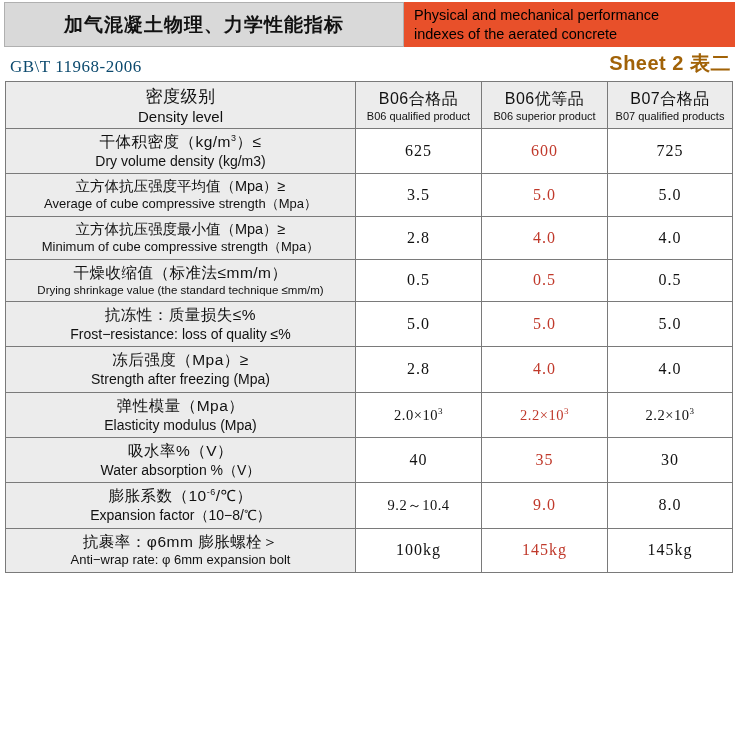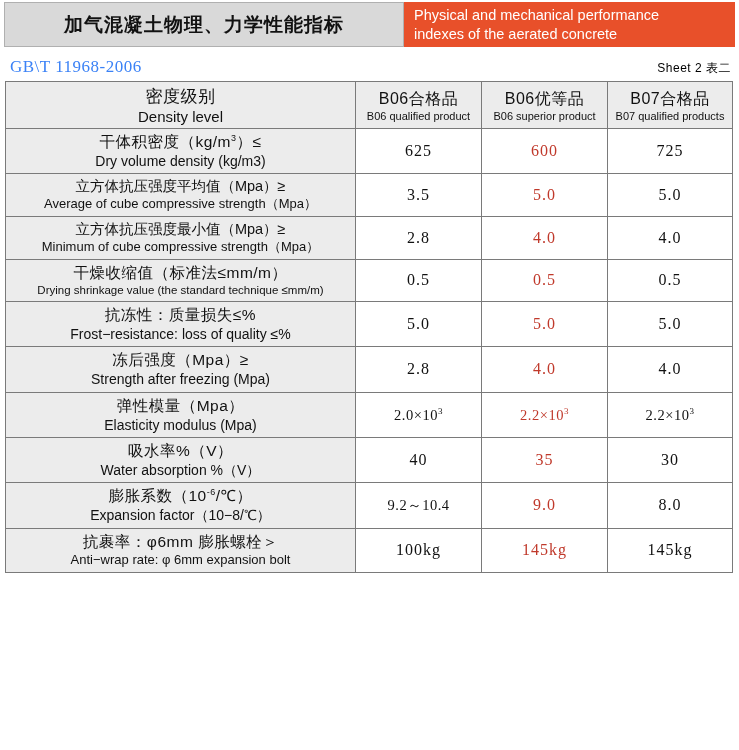--- a/index.html
+++ b/index.html
@@ -36,48 +36,49 @@
     align-items: center;
     justify-content: center;
     font-size: 19px;
     font-weight: bold;
     letter-spacing: 1px;
     color: #111;
   }
   .header-en {
     flex: 1 1 auto;
     background: #e8502a;
-    color: #ffffff;
+    color: #000000;
     display: flex;
     flex-direction: column;
     justify-content: center;
     padding: 2px 8px 2px 10px;
     font-size: 14.5px;
     line-height: 1.25;
     box-sizing: border-box;
   }
 
   
   .subheader {
     display: flex;
     align-items: flex-end;
     justify-content: space-between;
     margin: 6px 8px 4px 10px;
     height: 24px;
   }
   .std-code {
     font-size: 17px;
-    color: #3b82f6;
+    color: #0c4a6e;
     letter-spacing: 0.5px;
     font-family: "Liberation Serif", serif;
   }
   .sheet-label {
-    font-size: 12px;
-    color: #000000;
-    letter-spacing: 0.5px;
+    font-size: 20px;
+    color: #a16207;
+    letter-spacing: 0.5px;
+    font-weight: bold;
   }
 
   
   table.spec {
     border-collapse: collapse;
     width: 727px;
     margin: 0 5px;
     table-layout: fixed;
   }
   table.spec td {

